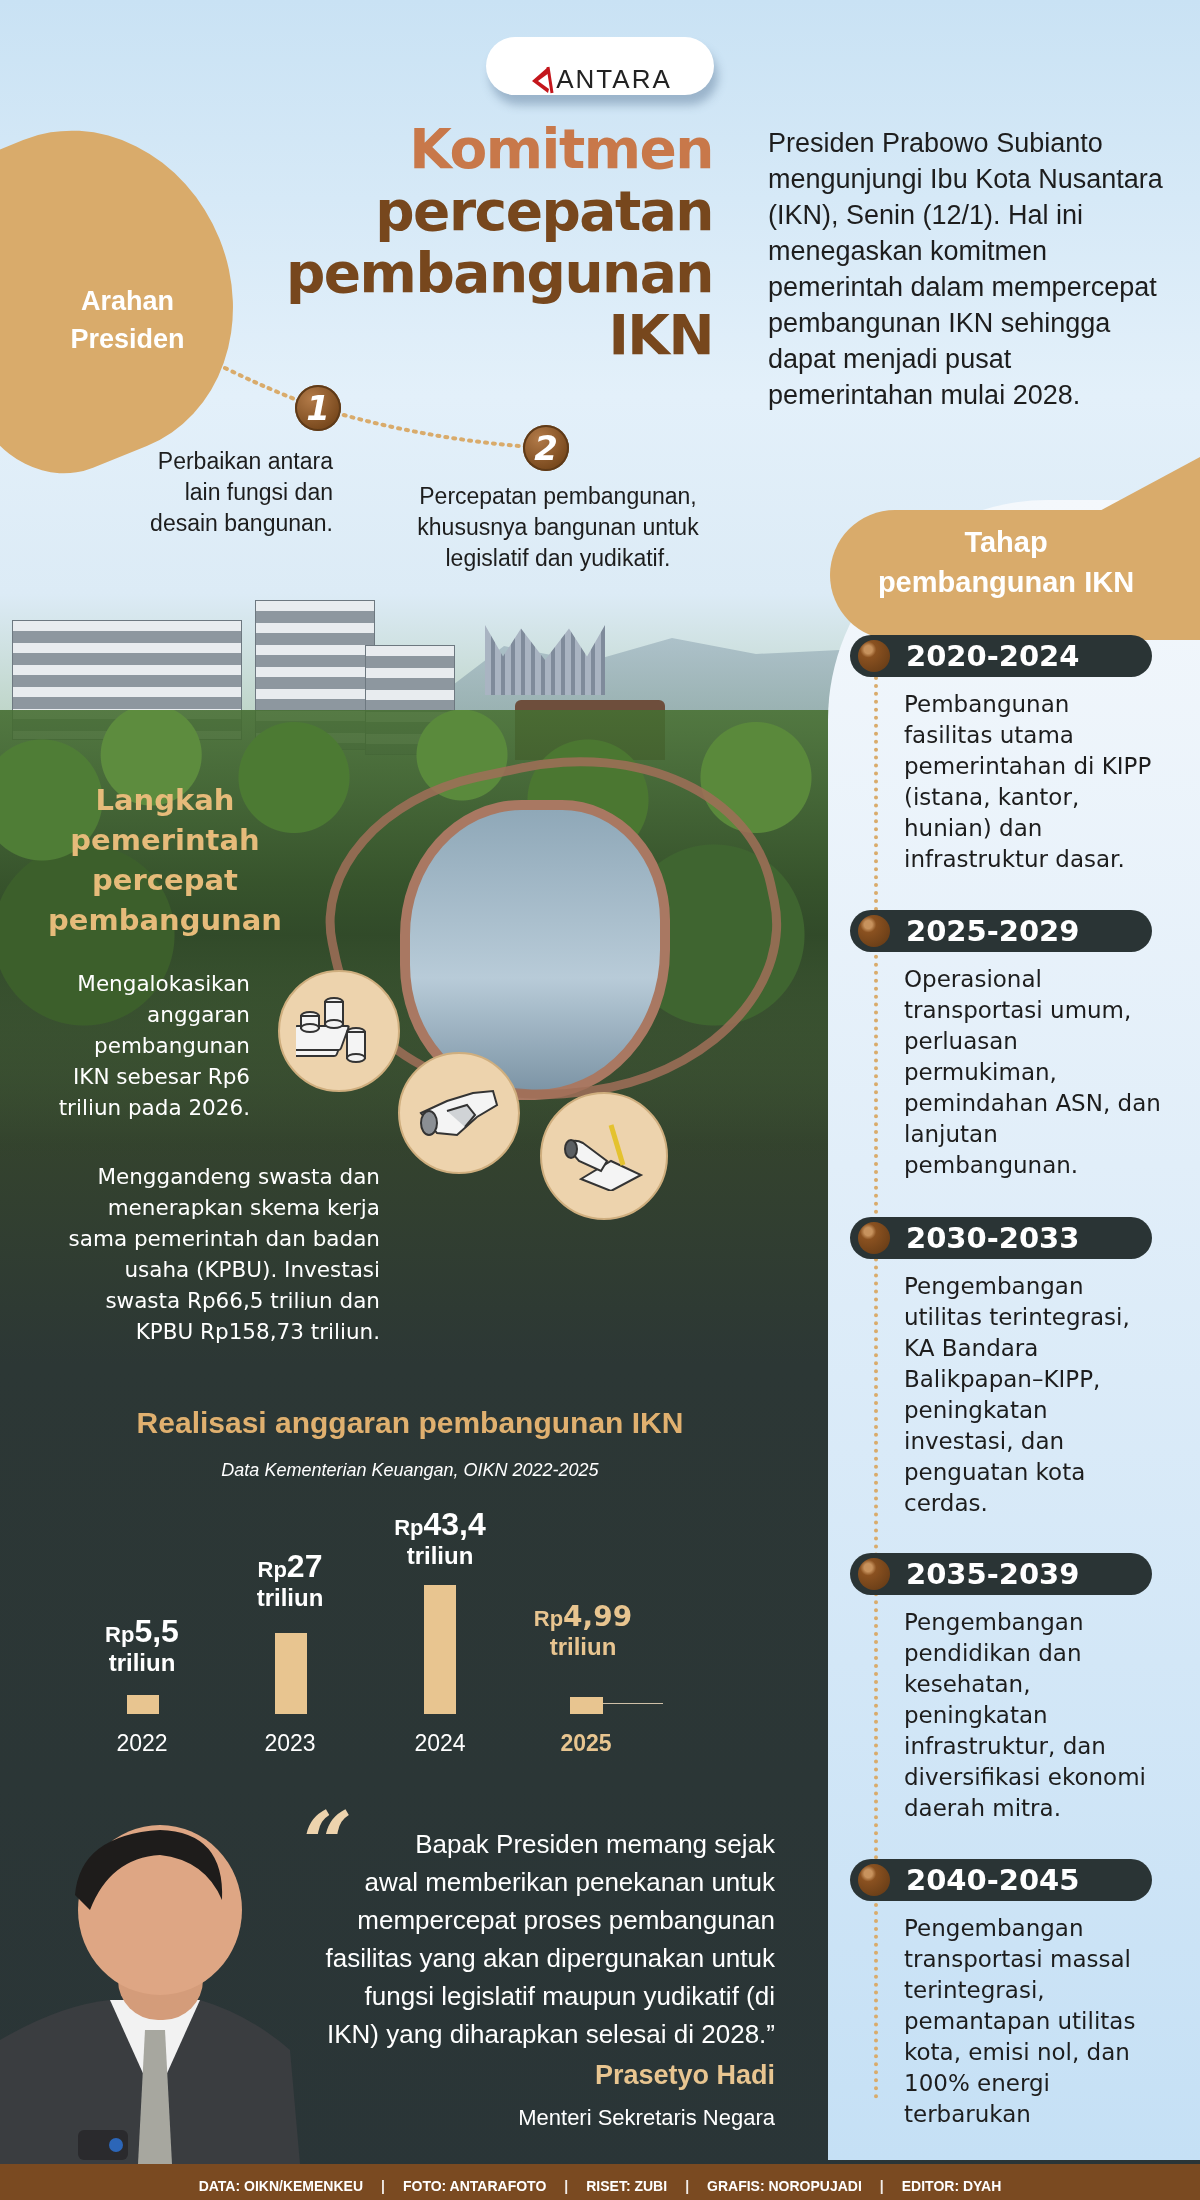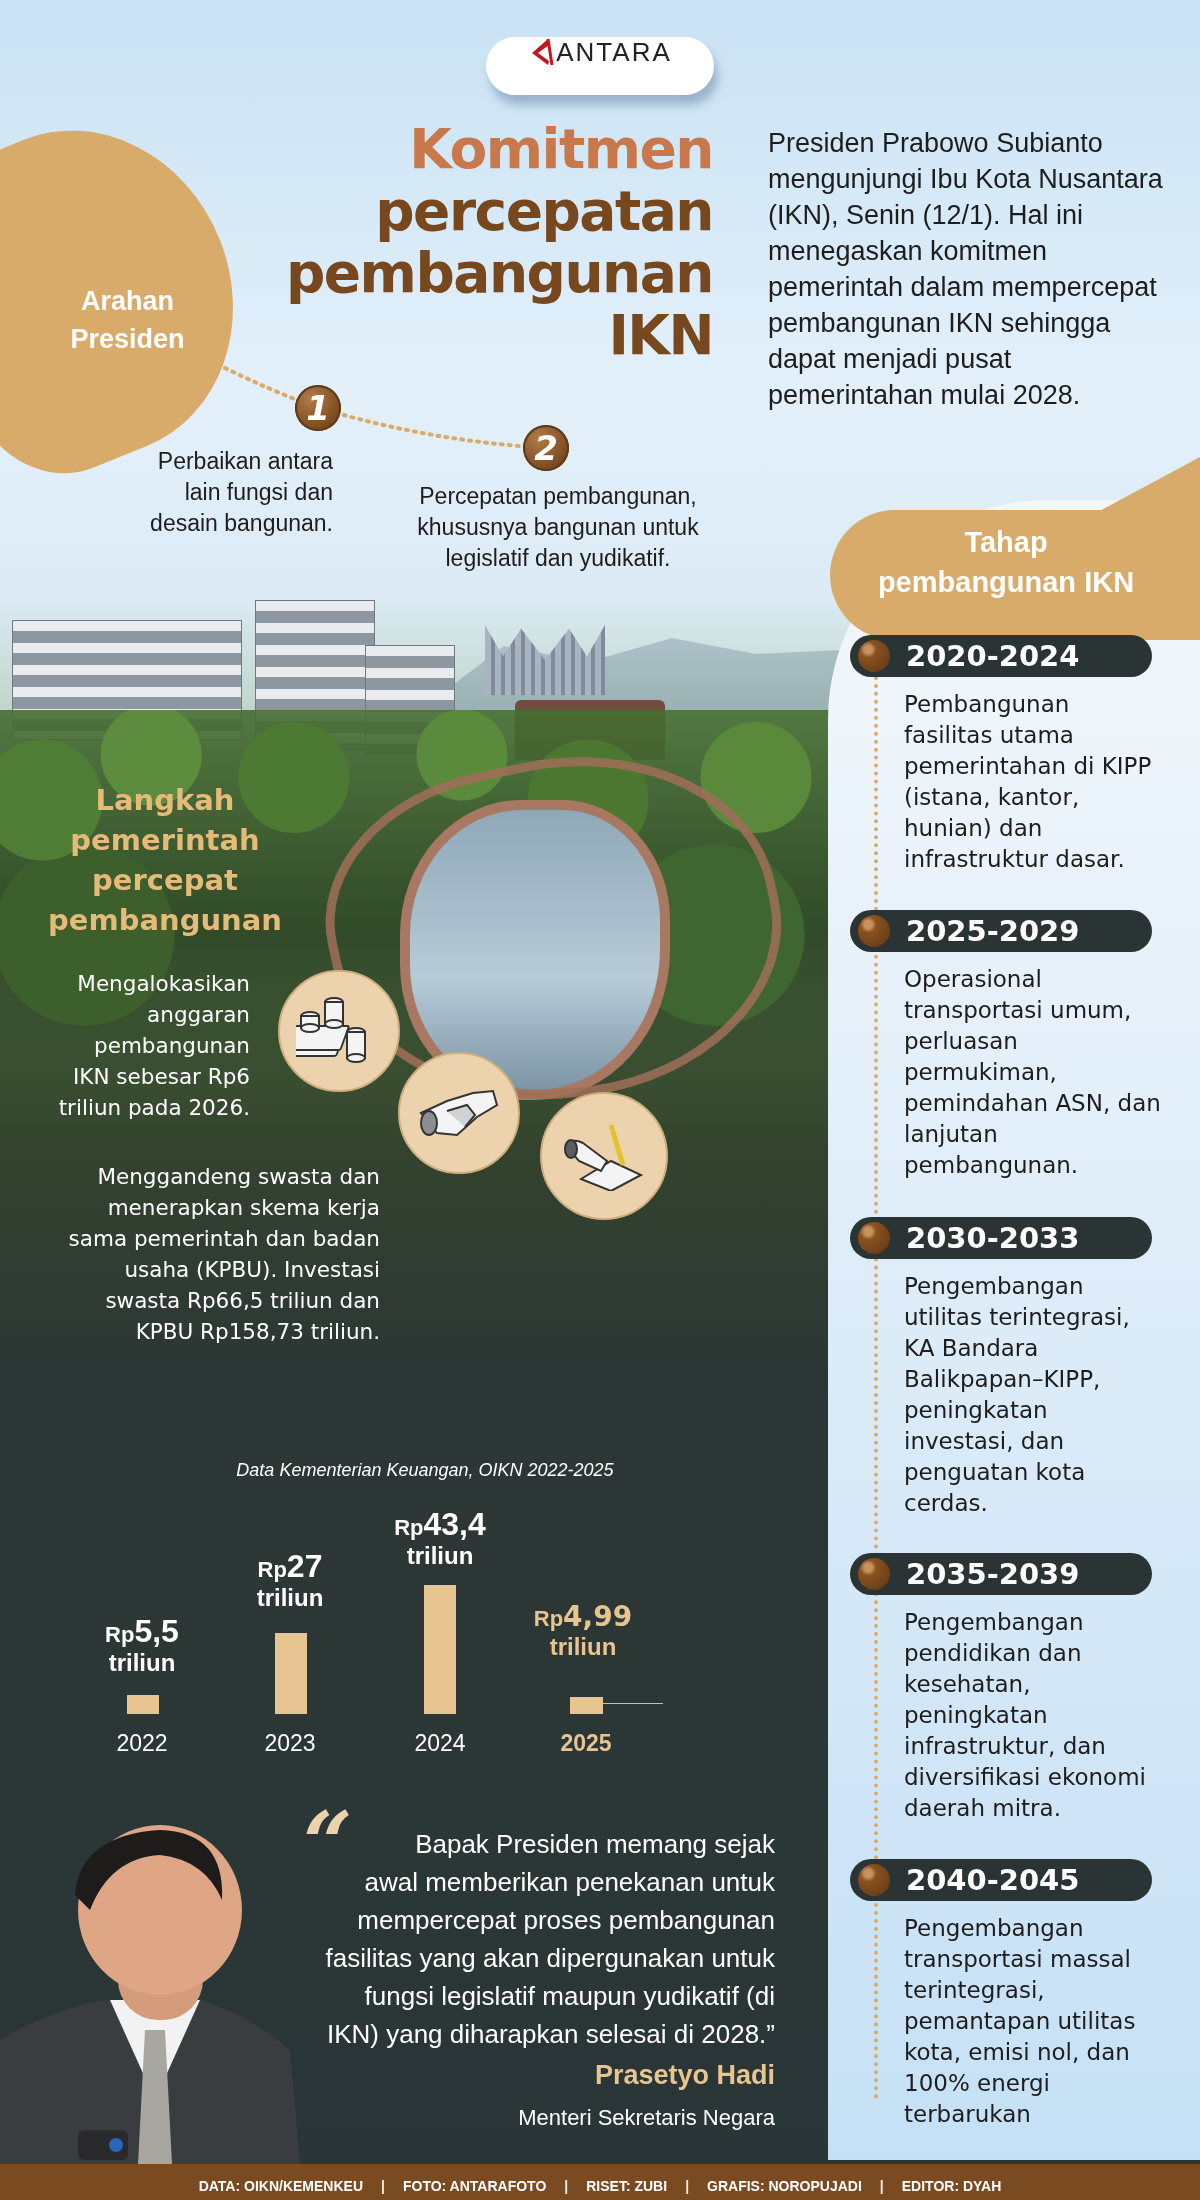--- a/index.html
+++ b/index.html
@@ -23,21 +23,21 @@
       radial-gradient(circle at 70% 20%, #4b7731 0 60px, transparent 61px),
       radial-gradient(circle at 90% 15%, #5a893b 0 55px, transparent 56px),
       radial-gradient(circle at 10% 50%, #3c5f2b 0 90px, transparent 91px),
       radial-gradient(circle at 85% 50%, #3f6530 0 90px, transparent 91px),
       linear-gradient(180deg, rgba(70,110,50,.9) 0%, rgba(45,70,38,.9) 50%, rgba(43,53,52,0) 100%); }
   .lake { position: absolute; left: 400px; top: 200px; width: 270px; height: 300px; border-radius: 45% 40% 50% 45%;
     background: linear-gradient(180deg, #8fa8b8, #b8cbd8 60%, #7d95a6); border: 10px solid #a97862; }
   .boardwalk { position: absolute; left: 330px; top: 160px; width: 450px; height: 340px; border: 9px solid #a06f58; border-radius: 40% 50% 45% 55%; transform: rotate(-12deg); opacity: .85; }
   
   .logo { position: absolute; left: 486px; top: 37px; width: 228px; height: 58px; background: #fff; border-radius: 29px;
-    box-shadow: 4px 10px 10px rgba(90,120,150,.45); display: flex; align-items: flex-start; justify-content: center; }
+    box-shadow: 4px 10px 10px rgba(90,120,150,.45); display: flex; align-items: flex-end; justify-content: center; }
   .logo-mark { width: 28px; height: 30px; }
   .logo-text { font-size: 26px; letter-spacing: 2px; color: #222; font-weight: 400; }
   
   .title { position: absolute; right: 487px; top: 118px; text-align: right; font-weight: 900; font-size: 55px; line-height: 62px; color: #77471d; font-family: "DejaVu Sans", sans-serif; letter-spacing: -1.5px; }
   .title .l1 { color: #c8784a; }
   .intro { position: absolute; left: 768px; top: 125px; width: 400px; font-size: 27px; line-height: 36px; color: #1d1d1d; }
   
   .arahan-blob { position: absolute; left: -60px; top: 128px; width: 290px; height: 330px; background: #d9ab6b; border-radius: 0 50% 50% 30%; transform: rotate(-22deg); }
   .arahan-label { position: absolute; left: 50px; top: 282px; width: 155px; text-align: center; color: #fff; font-weight: 700; font-size: 27px; line-height: 38px; }
   .dotted-path { position: absolute; left: 0; top: 0; }
@@ -53,21 +53,21 @@
   .phase-pill { height: 42px; background: #2a3435; border-radius: 21px; display: flex; align-items: center; padding-left: 56px; position: relative; }
   .phase-dot { position: absolute; left: 8px; top: 5px; width: 32px; height: 32px; border-radius: 50%; background: radial-gradient(circle at 32% 30%, #c7925d 0 4px, #8a5120 8px, #5e3714 100%); }
   .phase-year { color: #fff; font-weight: 900; font-size: 29px; font-family: "DejaVu Sans", sans-serif; }
   .phase-desc { margin-top: 12px; margin-left: 54px; font-size: 23px; line-height: 31px; color: #1d1d1d; font-family: "DejaVu Sans", sans-serif; width: 260px; }
   
   .langkah-title { position: absolute; left: 40px; top: 780px; width: 250px; text-align: center; color: #e6bb7a; font-weight: 700; font-size: 29px; line-height: 40px; font-family: "DejaVu Sans", sans-serif; }
   .step-text { position: absolute; color: #fff; font-family: "DejaVu Sans", sans-serif; font-size: 21.5px; line-height: 31px; }
   .icon-circle { position: absolute; border-radius: 50%; background: #edd3ad; display: flex; align-items: center; justify-content: center; border: 2px solid #cfae7e; }
   
   .chart-title { position: absolute; left: 0; width: 820px; top: 1406px; text-align: center; color: #e0b06f; font-weight: 700; font-size: 30px; }
-  .chart-sub { position: absolute; left: 0; width: 820px; top: 1460px; text-align: center; color: #fff; font-style: italic; font-size: 18px; margin-left: 15px; }
+  .chart-sub { position: absolute; left: 0; width: 820px; top: 1460px; text-align: center; color: #fff; font-style: italic; font-size: 18px; }
   .bar-col { position: absolute; width: 120px; text-align: center; }
   .bar-label { color: #fff; font-weight: 700; line-height: 1; }
   .bar-label .rp { font-size: 22px; }
   .bar-label .num { font-size: 32px; }
   .bar-label .unit { display: block; font-size: 24px; margin-top: 4px; }
   .bar { position: absolute; background: #e8c590; }
   .bar-year { position: absolute; width: 120px; text-align: center; color: #fff; font-size: 23px; }
   .hingga { position: absolute; left: 662px; top: 1645px; width: 118px; height: 118px; border-radius: 50%; background: #edd3ad; color: #2a2a2a; font-style: italic; font-size: 18px; display: flex; align-items: center; justify-content: center; text-align: center; line-height: 24px; }
   .hingga-line { position: absolute; left: 603px; top: 1703px; width: 60px; height: 1px; background: #cfc0a8; }
   
@@ -232,20 +232,21 @@
     <svg width="86" height="70" viewBox="0 0 86 70">
       <g stroke="#333" stroke-width="2">
         <path d="M20 58 L50 40 L80 54 L50 70 Z" fill="#f4f4f4"></path>
         <path d="M6 26 Q10 16 22 22 L46 40 L40 50 L18 40 Z" fill="#f4f4f4"></path>
         <ellipse cx="10" cy="28" rx="6" ry="9" fill="#5a5e62"></ellipse>
         <line x1="50" y1="4" x2="62" y2="44" stroke="#e4c22f" stroke-width="5"></line>
       </g>
     </svg>
   </div>
 
+  <div class="chart-title">Realisasi anggaran pembangunan IKN</div>
   <div class="chart-sub">Data Kementerian Keuangan, OIKN 2022-2025</div>
 
   <div class="bar-col" style="left:82px;top:1615px;">
     <div class="bar-label"><span class="rp">Rp</span><span class="num">5,5</span><span class="unit">triliun</span></div>
   </div>
   <div class="bar" style="left:127px;top:1695px;width:32px;height:19px;"></div>
   <div class="bar-year" style="left:82px;top:1730px;">2022</div>
 
   <div class="bar-col" style="left:230px;top:1550px;">
     <div class="bar-label"><span class="rp">Rp</span><span class="num">27</span><span class="unit">triliun</span></div>

